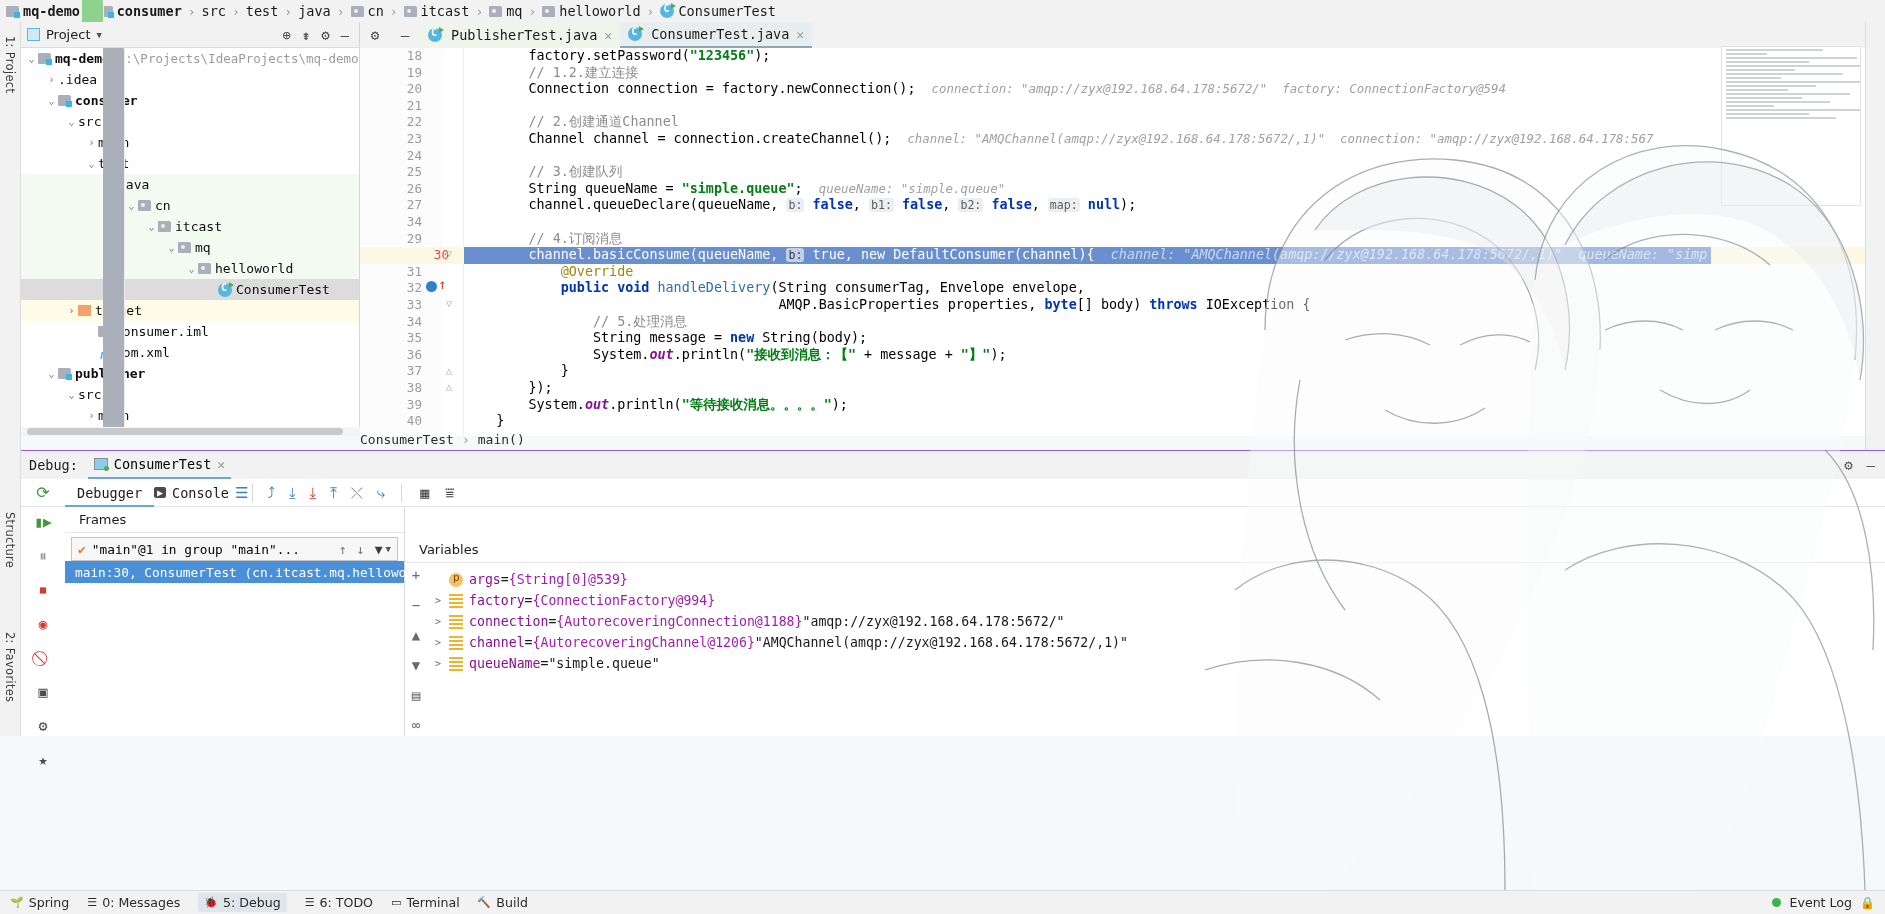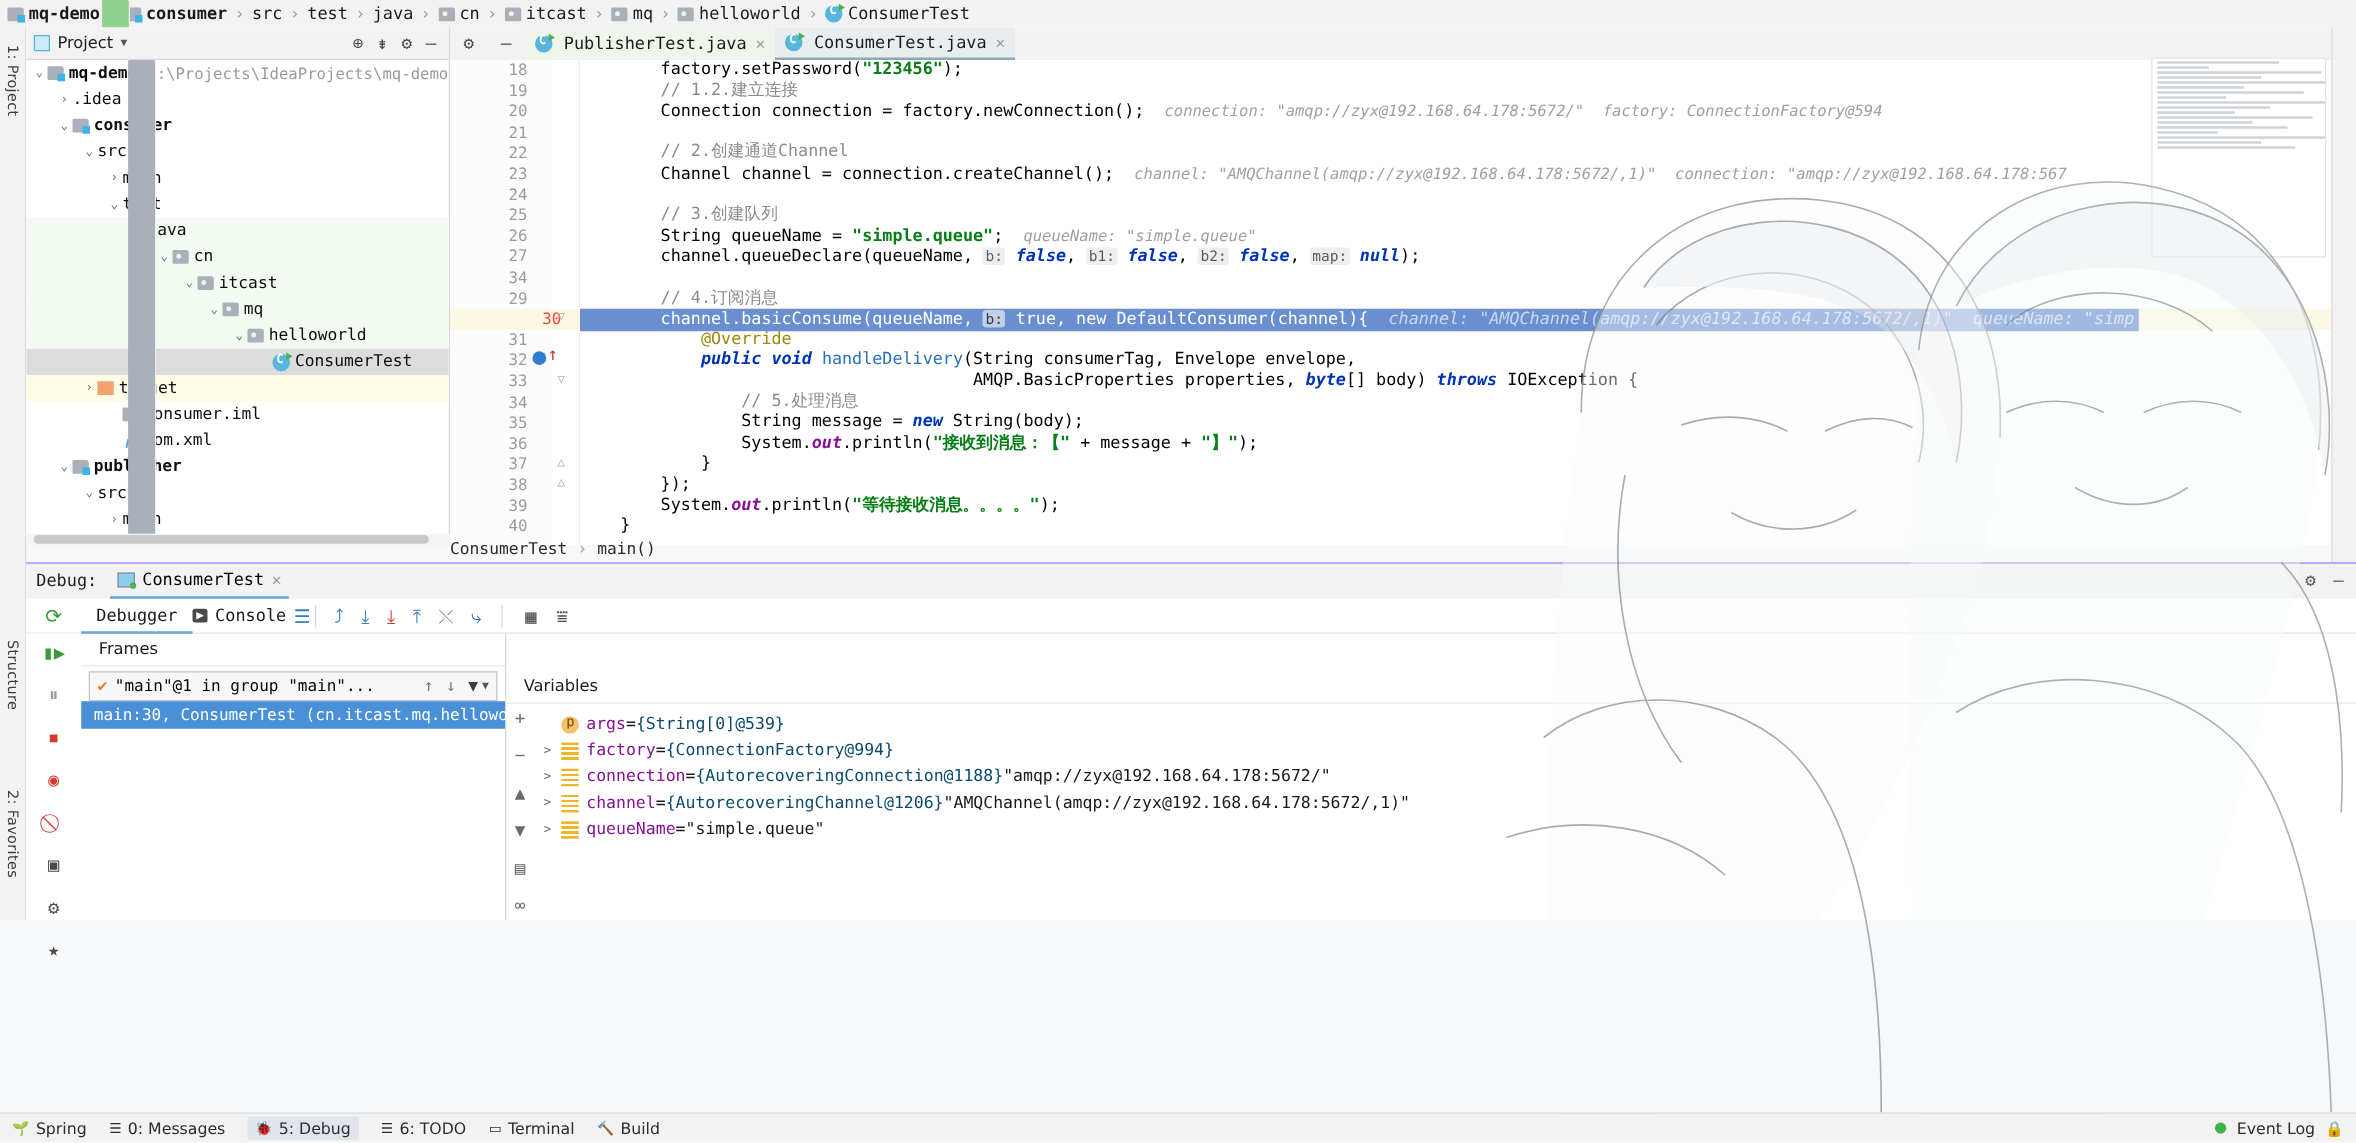--- a/index.html
+++ b/index.html
@@ -79,21 +79,21 @@
   .gutter { position:absolute; left:0; top:0; width:82px; height:388px; background:#fcfcfc; }
   .fold { position:absolute; left:82px; top:0; width:22px; height:388px; background:#fff;
       border-right:1px solid #eee; }
   .codearea { position:absolute; left:0; top:0; right:0; height:388px; }
   .cl { position:relative; height:16.6px; line-height:16.6px; font-size:13.4px;
       font-family:"DejaVu Sans Mono", monospace; white-space:pre; }
   .ln { position:absolute; left:0; width:62px; text-align:right; color:#999ba1; font-size:12.6px; }
   .ctext { position:absolute; left:104px; white-space:pre; }
   .cl.hl { background:#fdf8e3; }
   .cl.hl .ln { color:#ef4444;margin-left:27px; }
-  .kw { color:#0033b3; font-weight:bold;font-style:italic; }
+  .kw { color:#0033b3; font-weight:bold; }
   .str { color:#067d17; font-weight:bold; }
   .cmt { color:#8c8c8c; }
   .hint { color:#a0a0a0; font-style:italic; font-size:12.4px; }
   .param { color:#5c5c5c; background:#eceff2; border-radius:3px; padding:0 2px; font-size:11.6px; }
   .anno { color:#9e880d; }
   .meth { color:#2a6fba; }
   .hintsel { color:#ccd8f0; font-style:italic; }
 
   
   .bp { position:absolute; left:66px; width:11px; height:11px; border-radius:50%;
@@ -153,21 +153,21 @@
   .varlist { position:absolute; left:22px; top:26px; right:0; bottom:0; padding-top:6px; }
   .vrow { height:21px; display:flex; align-items:center; font-size:13.2px;
       font-family:"DejaVu Sans Mono", monospace; white-space:nowrap; }
   .vexp { width:22px; text-align:center; color:#6e6e6e; font-size:10px; }
   .vic { width:14px; height:14px; margin-right:6px; position:relative; flex:0 0 14px; }
   .vic.p { border-radius:50%; background:#f5c16c; }
   .vic.p:before { content:'p'; position:absolute; left:4px; top:-2px; font-size:11px; color:#7a4a00; }
   .vic.f { background:linear-gradient(#f0b429 0 2px,#fff 2px 4px,#f0b429 4px 6px,#fff 6px 8px,#f0b429 8px 10px,#fff 10px 12px,#f0b429 12px 14px); }
   .vname { color:#871094; }
   .veq { color:#1a1a1a; }
-  .vval { color:#0c4a6e; }
+  .vval { color:#a21caf; }
   .vstr { color:#1a1a1a; }
 
   
   .statusbar { position:absolute; left:0; bottom:0; width:1885px; height:24px; background:#f2f2f2;
       border-top:1px solid #dcdcdc; display:flex; align-items:center; gap:18px; padding-left:10px;
       font-size:12.6px; color:#2b2b2b; font-family:"DejaVu Sans", sans-serif; }
   .sitem { display:flex; align-items:center; gap:5px; }
   .sitem.act { background:#dfe5ea; padding:2px 6px; border-radius:2px; }
   .sright { margin-left:auto; display:flex; align-items:center; gap:8px; padding-right:10px; }
   .dot-green { width:9px;height:9px;border-radius:50%; background:#3cb44b; }

